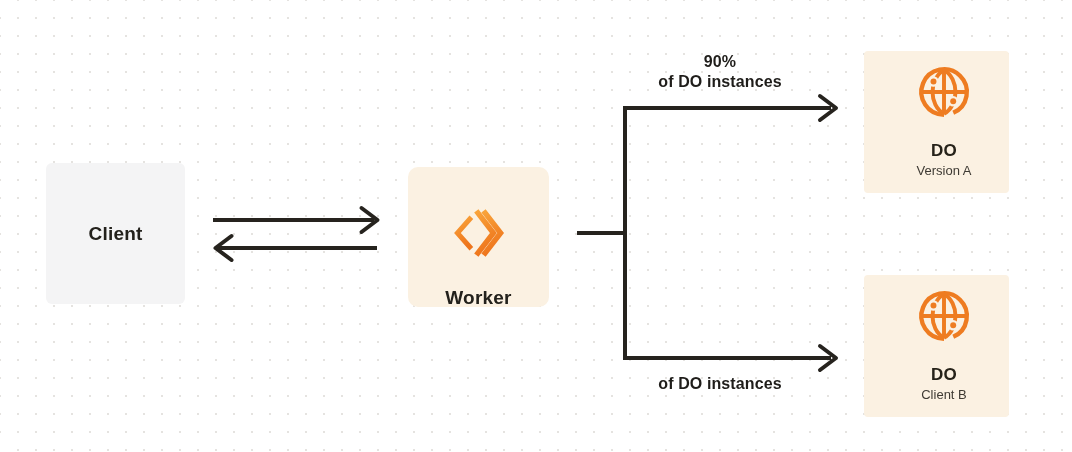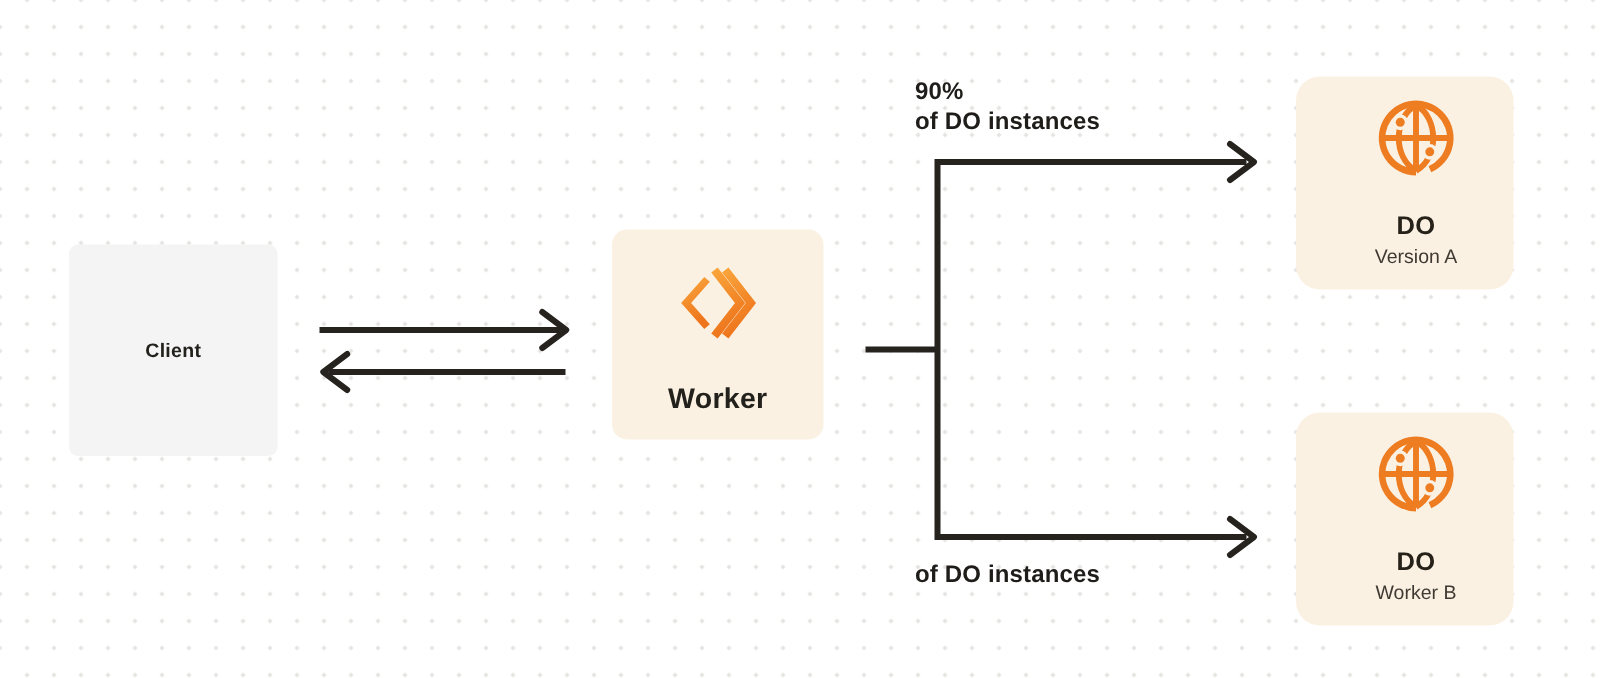--- a/index.html
+++ b/index.html
@@ -14,40 +14,40 @@
     overflow:hidden;
     border-radius:10px;
   }
   .connectors{position:absolute;left:0;top:0;}
   .node{position:absolute;display:flex;flex-direction:column;align-items:center;box-sizing:border-box;}
   .node-client{
     left:46px;top:163px;width:139px;height:141px;
     background:#f4f4f5;border-radius:6px;
     justify-content:center;
   }
-  .node-client .node-label{font-size:13px;font-weight:700;color:#23211c;letter-spacing:.2px;}
+  .node-client .node-label{font-size:19px;font-weight:700;color:#23211c;letter-spacing:.2px;}
   .node-worker{
-    left:408px;top:153px;width:141px;height:140px;
+    left:408px;top:167px;width:141px;height:140px;
     background:#fbf1e2;border-radius:10px;
-    padding-top:22px;
+    padding-top:39px;
   }
   .node-worker .node-label{margin-top:27px;font-size:19px;font-weight:700;color:#23211c;letter-spacing:.2px;}
   .node-do{
     width:145px;height:142px;left:864px;
-    background:#fbf1e2;border-radius:16px;
+    background:#fbf1e2;border-radius:4px;
     padding-top:13px;
     padding-left:15px;
   }
   .node-do-a{top:51px;}
   .node-do-b{top:275px;}
   .node-do .node-title{margin-top:20px;font-size:17px;font-weight:700;color:#262219;letter-spacing:.3px;line-height:21px;}
   .node-do .node-subtitle{font-size:13px;font-weight:400;color:#3e3a33;line-height:20px;}
   .edge-label{
     position:absolute;left:610px;width:220px;
-    font-size:16px;font-weight:700;color:#1f1d1a;
+    text-align:center;font-size:16px;font-weight:700;color:#1f1d1a;
     line-height:19.5px;letter-spacing:.1px;
   }
   .edge-label-top{top:52px;}
   .edge-label-bottom{top:374px;}
   .icon-slot{display:block;line-height:0;}
 </style>
 </head>
 <body>
 
 <div class="canvas">
@@ -122,21 +122,21 @@
           <path d="M32 7 C49.5 16.5, 49.5 47.5, 32 57" stroke-width="4.5"></path>
           <path d="M32 58 A26 26 0 1 1 42.6 55.8" stroke-width="5"></path>
         </g>
         <circle cx="20" cy="20" r="6" fill="#fbf1e2"></circle>
         <circle cx="20" cy="20" r="3.4" fill="#ee7c21"></circle>
         <circle cx="42.5" cy="42.5" r="6" fill="#fbf1e2"></circle>
         <circle cx="42.5" cy="42.5" r="3.4" fill="#ee7c21"></circle>
       </svg>
     </span>
     <div class="node-title">DO</div>
-    <div class="node-subtitle">Worker B</div>
+    <div class="node-subtitle">Client B</div>
   </div>
 
   <div class="edge-label edge-label-top">
     <div>90%</div>
     <div>of DO instances</div>
   </div>
   <div class="edge-label edge-label-bottom">
     <div>of DO instances</div>
   </div>
 

